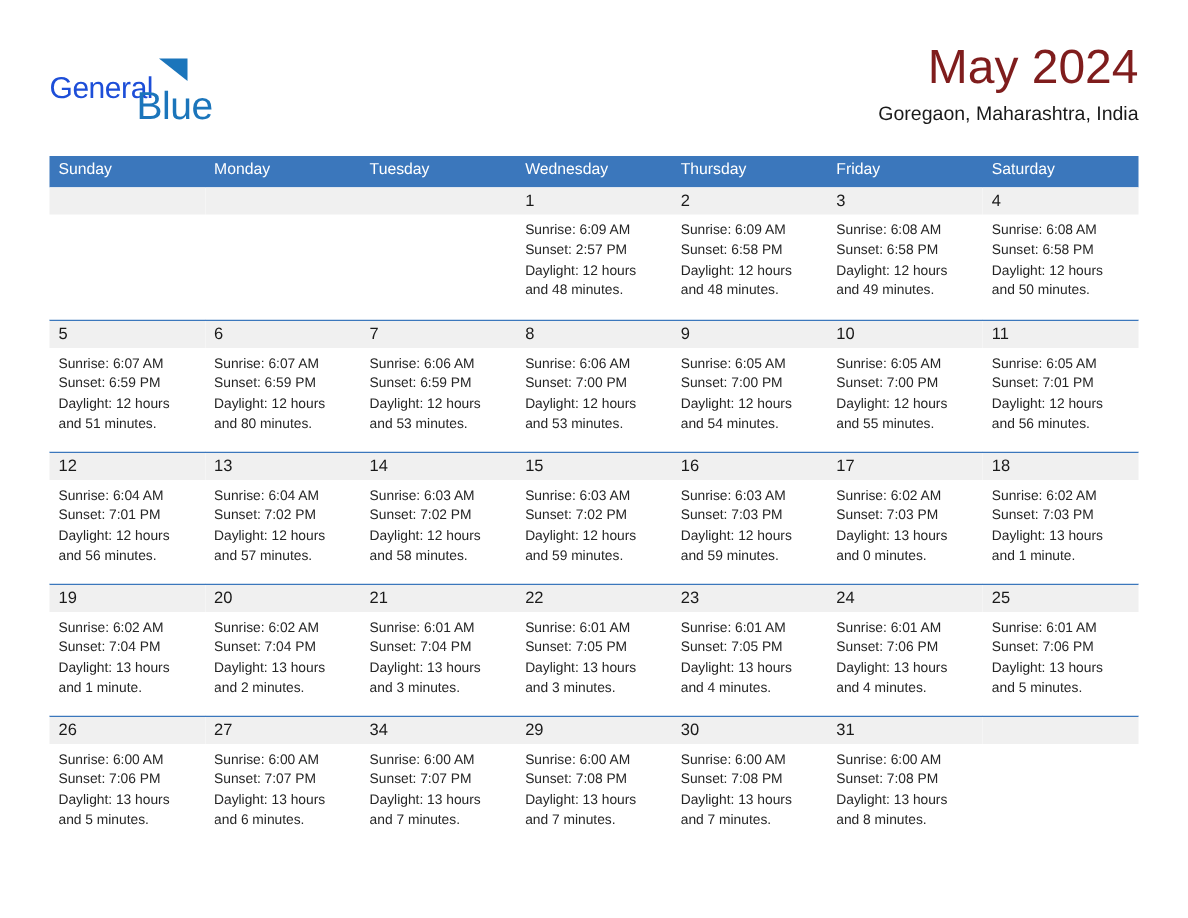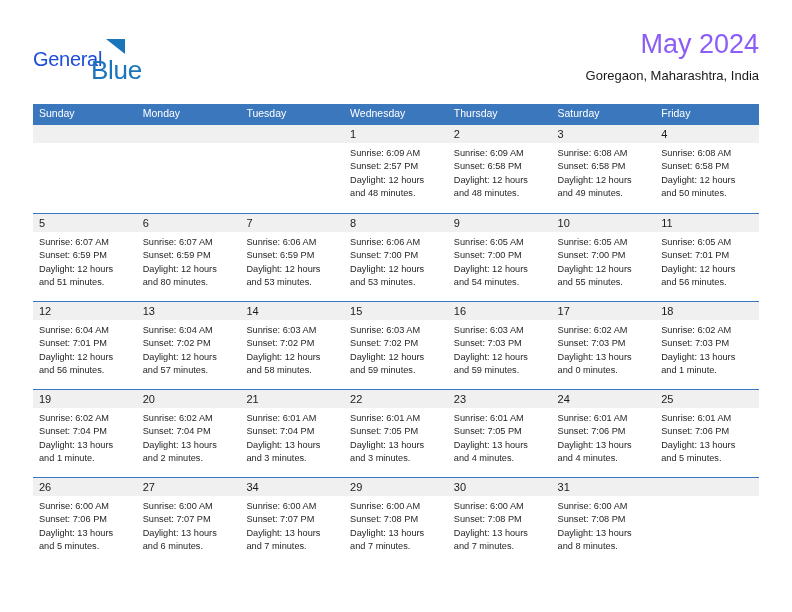--- a/index.html
+++ b/index.html
@@ -66,22 +66,22 @@
     font-family: "Liberation Sans", sans-serif;
   }
 
   .title-block {
     position: absolute;
     right: 0;
     top: 0;
     text-align: right;
   }
   .cal-title {
-    font-size: 27px;
-    color: #8b5cf6;
+    font-size: 32px;
+    color: #7f1d1d;
     font-weight: normal;
     line-height: 32px;
     white-space: nowrap;
   }
   .cal-subtitle {
     font-size: 13px;
     color: #1a1a1a;
     line-height: 20px;
     margin-top: 6px;
     white-space: nowrap;
@@ -175,22 +175,22 @@
   </div>
 
   <div class="calendar">
 
     <div class="dow-row">
       <div class="dow-cell">Sunday</div>
       <div class="dow-cell">Monday</div>
       <div class="dow-cell">Tuesday</div>
       <div class="dow-cell">Wednesday</div>
       <div class="dow-cell">Thursday</div>
+      <div class="dow-cell">Friday</div>
       <div class="dow-cell">Saturday</div>
-      <div class="dow-cell">Friday</div>
     </div>
 
     <div class="week first">
       <div class="day-cell empty">
         <div class="day-num-band"></div>
         <div class="day-body">
           <div></div>
           <div></div>
           <div></div>
           <div></div>

